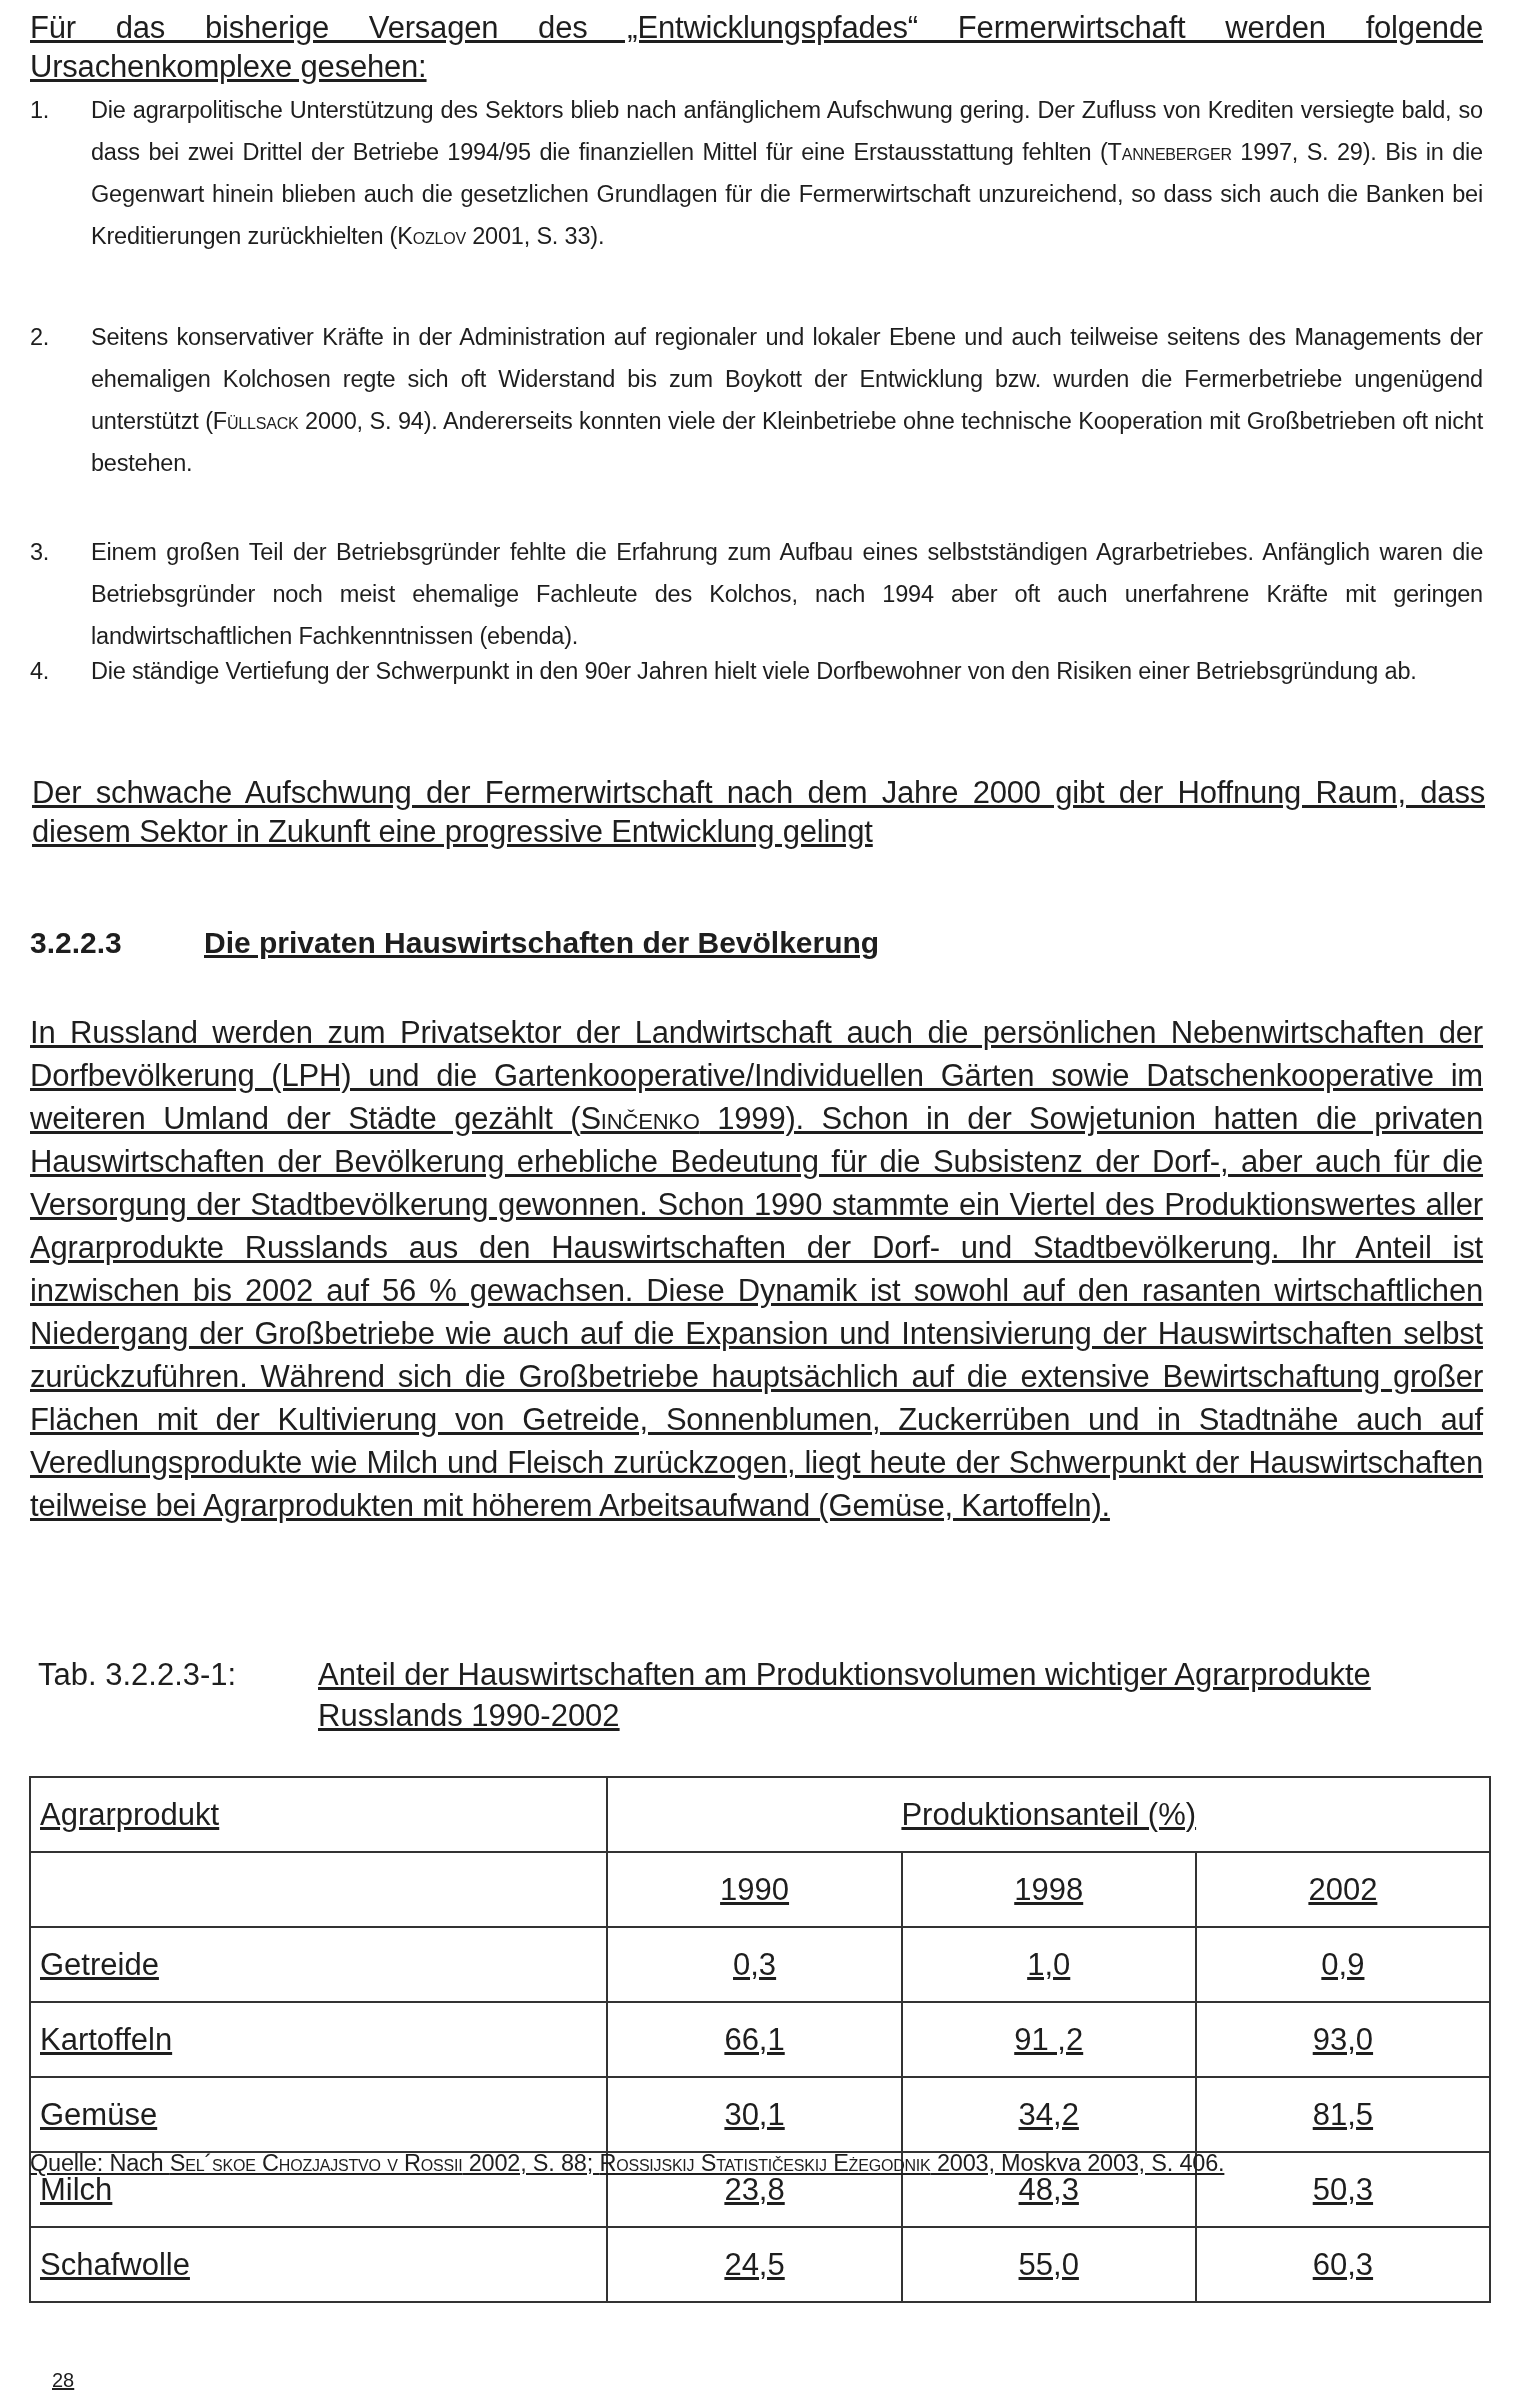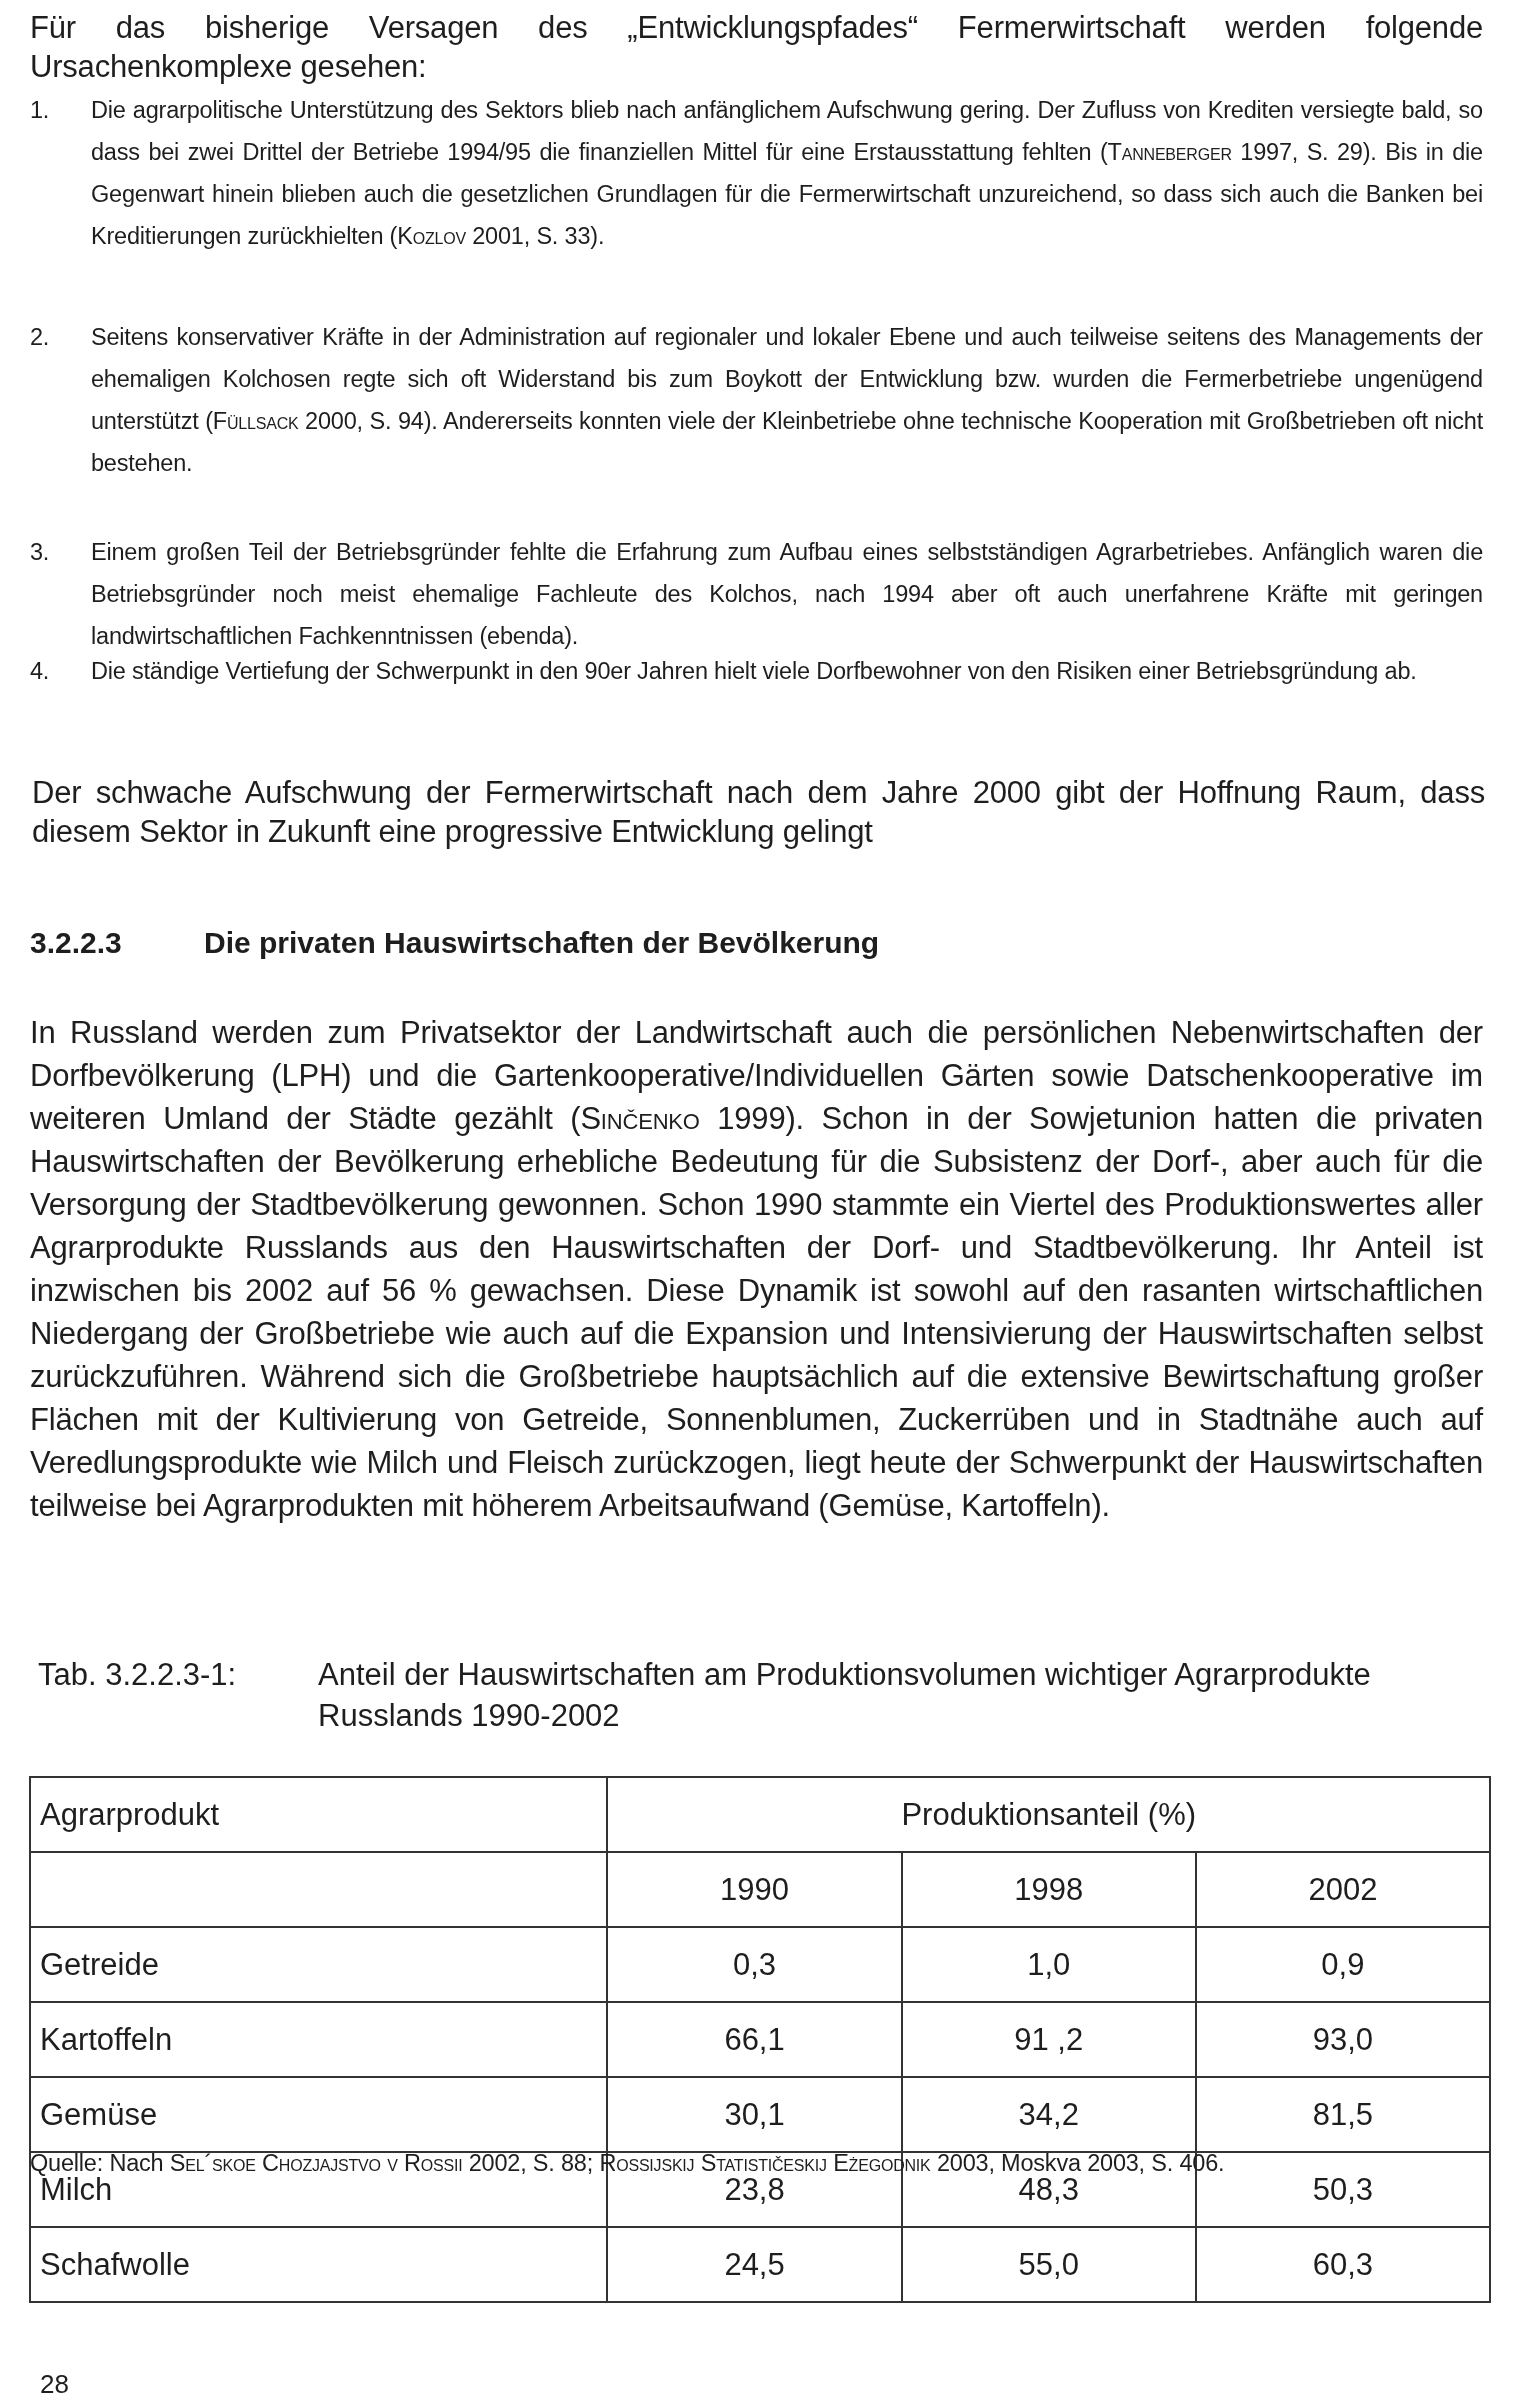--- a/index.html
+++ b/index.html
@@ -1,20 +1,20 @@
 <!DOCTYPE html>
 <html style="font-size:12px"><head>
 <meta charset="utf-8">
 <style>
   html, body { margin: 0; padding: 0; background: #ffffff; }
   body {
     width: 1515px; height: 2401px; position: relative; overflow: hidden;
     font-family: "Liberation Sans", sans-serif; color: #1e1e1e;
   }
-  .abs { position: absolute; }
+  .abs { position: absolute; text-decoration: underline; }
   .large { font-size: 31px; line-height: 39px; letter-spacing: -0.2px; }
   .justify { text-align: justify; text-align-last: left; }
 
   
   #intro { left: 30px; top: 7.6px; width: 1453px; }
 
   
   .list { left: 30px; width: 1453px; font-size: 23.5px; line-height: 42px; letter-spacing: -0.2px; }
   .list-item { position: relative; padding-left: 61px; }
   .list-num { position: absolute; left: 0; top: 0; }
@@ -39,21 +39,21 @@
   #data-table td {
     border: 2.3px solid #333; height: 39px; padding: 17px 9px; line-height: 38px;
     vertical-align: middle;
   }
   #data-table td.num { text-align: center; }
   #data-table .c0 { width: 583px; }
   #data-table .c1, #data-table .c2, #data-table .c3 { width: 288px; }
 
   #source { left: 30px; top: 2142px; width: 1453px; font-size: 23.5px; line-height: 42px; letter-spacing: -0.2px; }
 
-  #page-number { left: 40px; top: 2369px; font-size: 26px; }
+  #page-number { left: 52px; top: 2369px; font-size: 20px; }
 </style>
 </head>
 <body>
 
 <div id="intro" class="abs large justify">Für das bisherige Versagen des „Entwicklungspfades“ Fermerwirtschaft werden folgende Ursachenkomplexe gesehen:</div>
 
 <div id="list" class="abs list" style="top:89px;">
   <div class="list-item justify" style="position: absolute; left: 0px; width: 1392px; top: 0px;">
     <span class="list-num">1.</span>
     <span><span>Die agrarpolitische Unterstützung des Sektors blieb nach anfänglichem Aufschwung gering. Der Zufluss von Krediten versiegte bald, so dass bei zwei Drittel der Betriebe 1994/95 die finanziellen Mittel für eine Erstausstattung fehlten (</span><span class="sc">Tanneberger</span><span> 1997, S. 29). Bis in die Gegenwart hinein blieben auch die gesetzlichen Grundlagen für die Fermerwirtschaft unzureichend, so dass sich auch die Banken bei Kreditierungen zurückhielten (</span><span class="sc">Kozlov</span><span> 2001, S. 33).</span></span>

